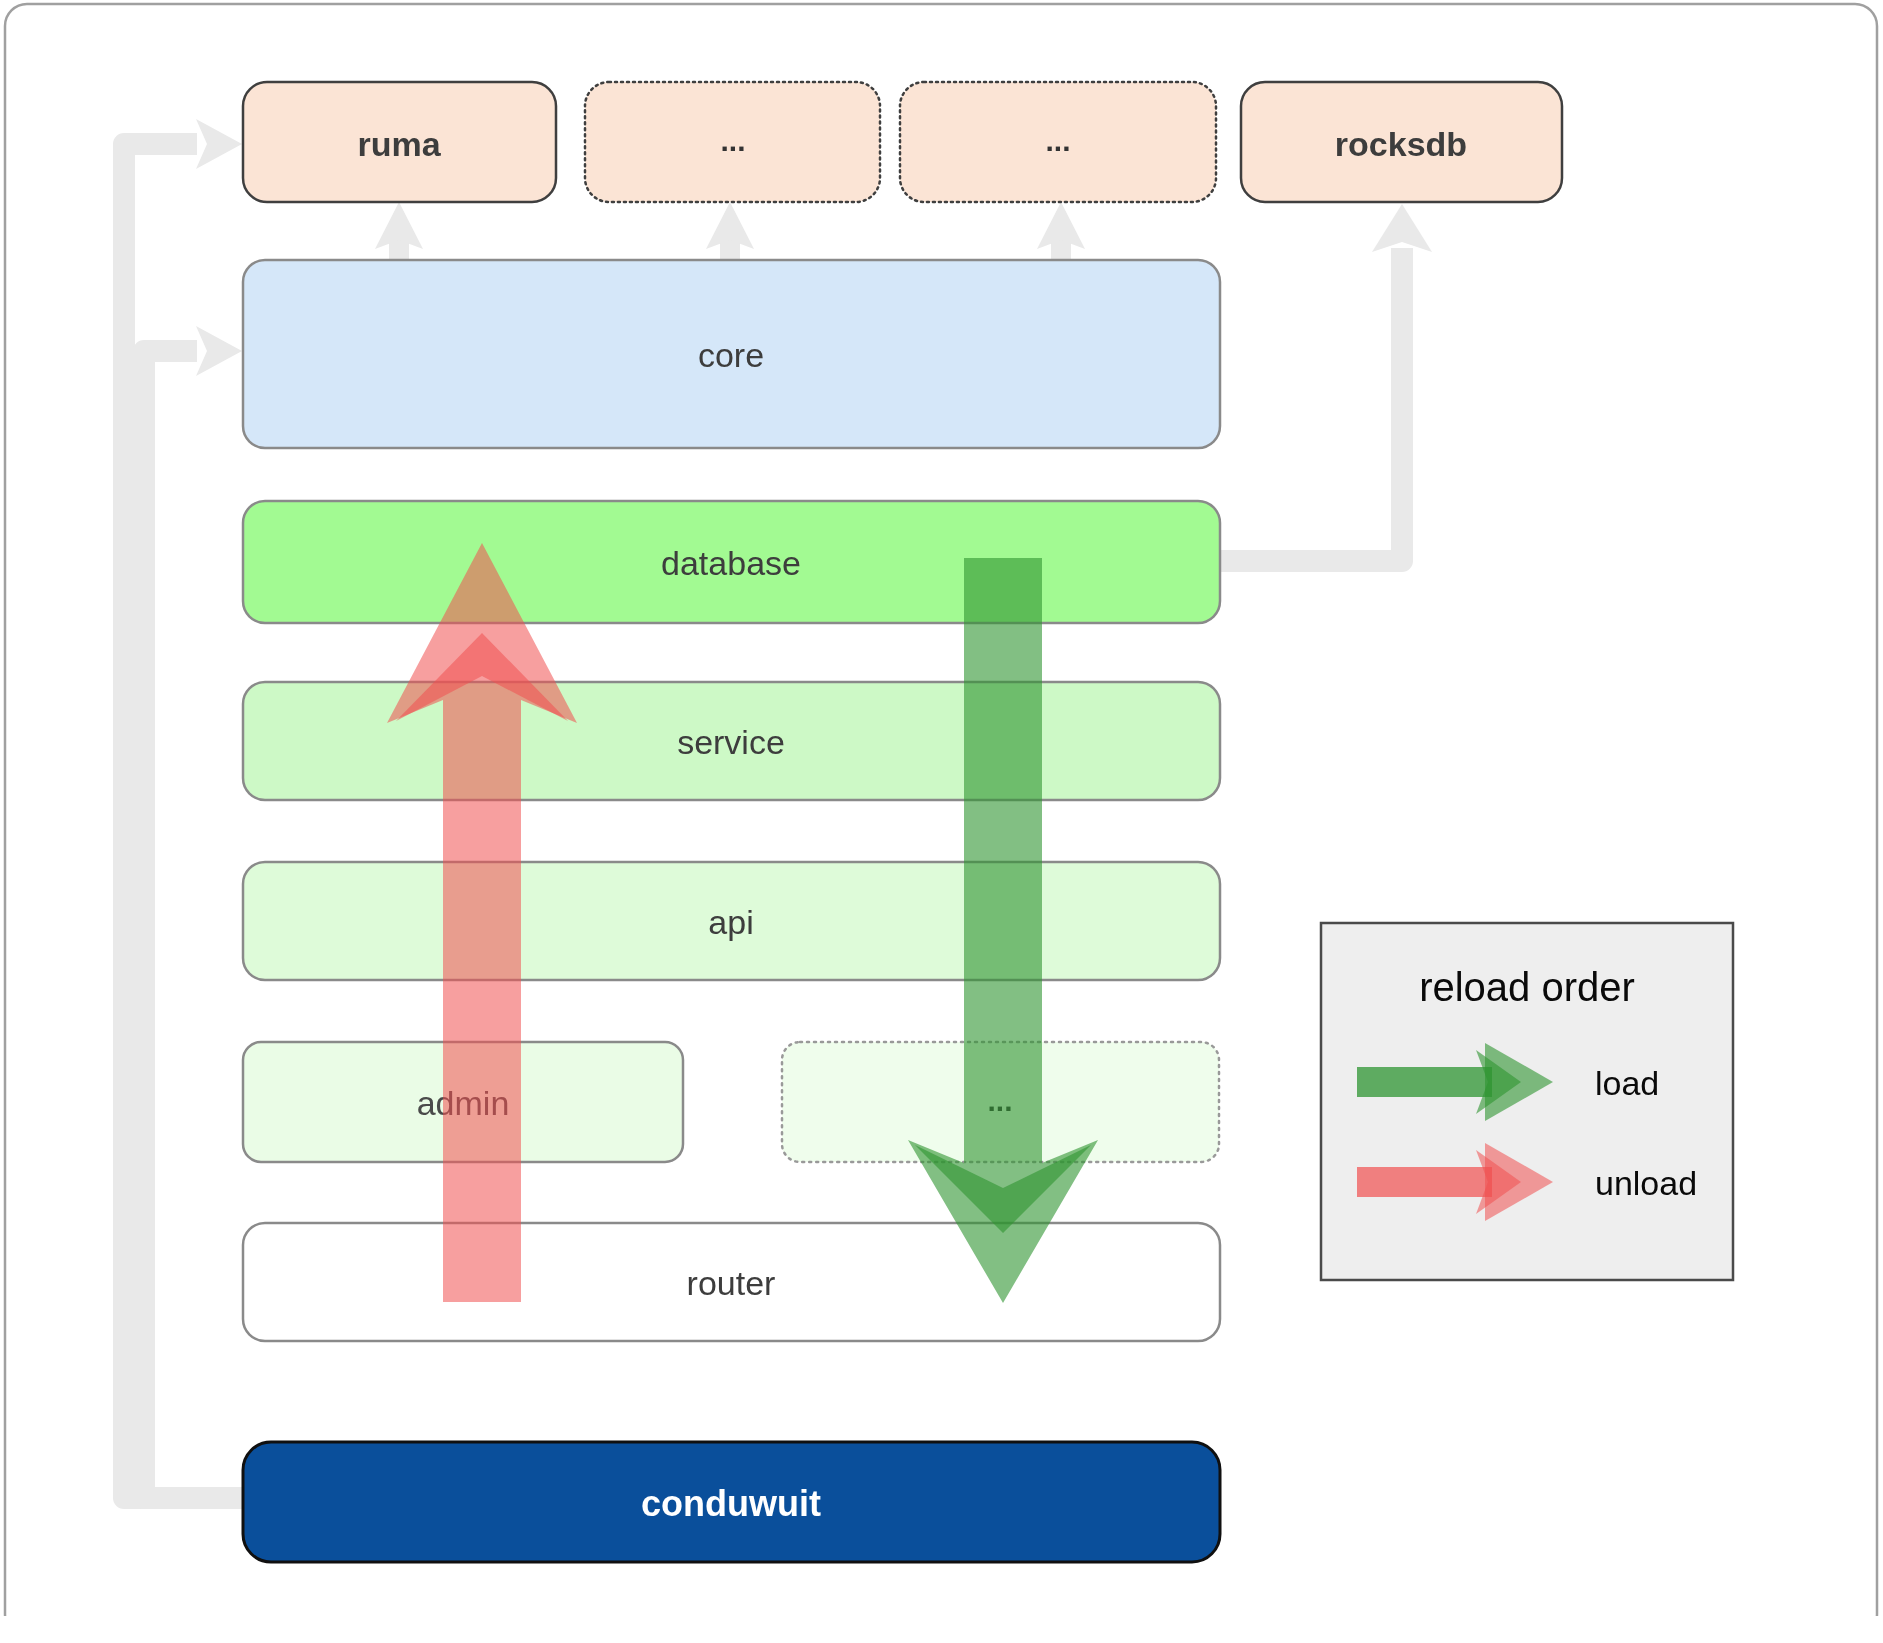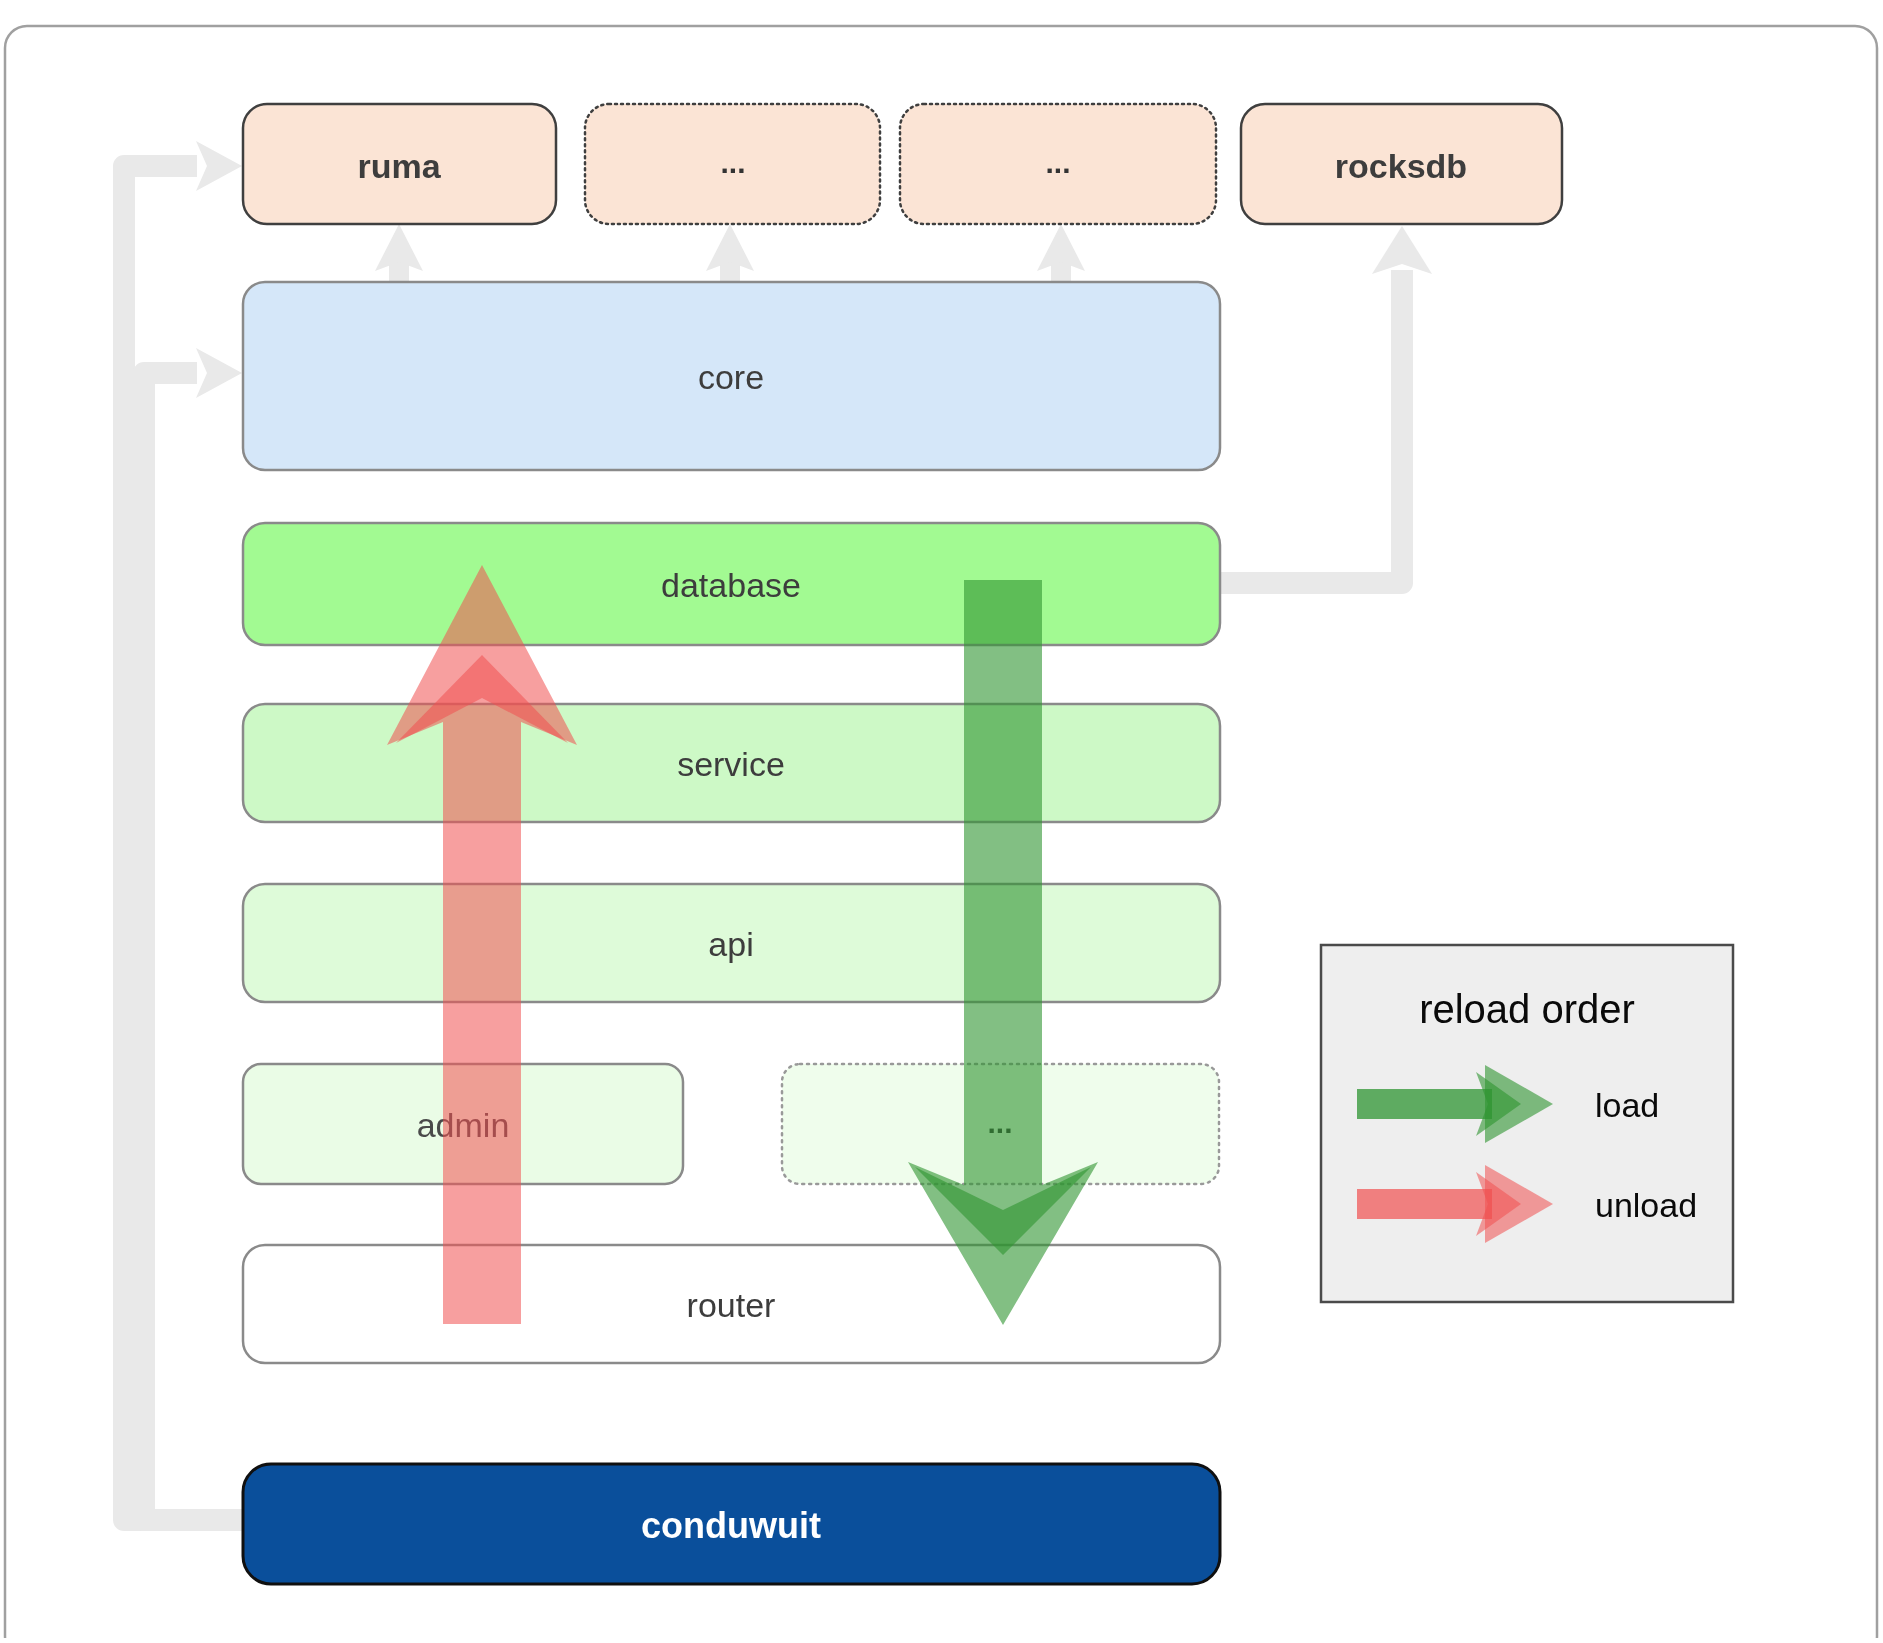--- a/index.html
+++ b/index.html
@@ -1,16 +1,16 @@
 <!DOCTYPE html>
 <html><head>
 <meta charset="utf-8">
 <style>
   html,body{margin:0;padding:0;background:#ffffff;}
-  .stage{width:1883px;height:1616px;position:relative;font-family:"Liberation Sans",sans-serif;margin-top:22px;}
+  .stage{width:1883px;height:1616px;position:relative;font-family:"Liberation Sans",sans-serif;}
   svg{display:block;}
   text{font-family:"Liberation Sans",sans-serif;fill:#3d3d3d;}
   .box-label{font-size:34px;font-weight:600;}
   .layer-label{font-size:34px;font-weight:400;}
   .muted-label{fill:#4a4a4a;}
   .dots-label{font-size:30px;font-weight:700;fill:#333333;}
   .conduwuit-label{font-size:36px;font-weight:700;fill:#ffffff;}
   .legend-title{font-size:40px;fill:#0a0a0a;font-weight:400;}
   .legend-label{font-size:34px;fill:#0a0a0a;font-weight:400;}
 

